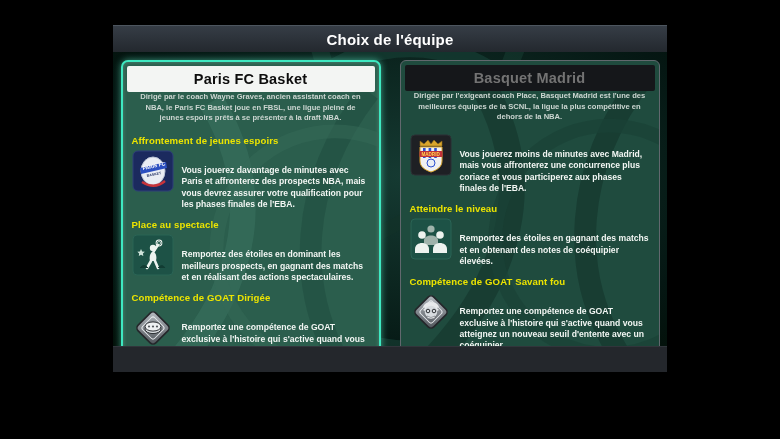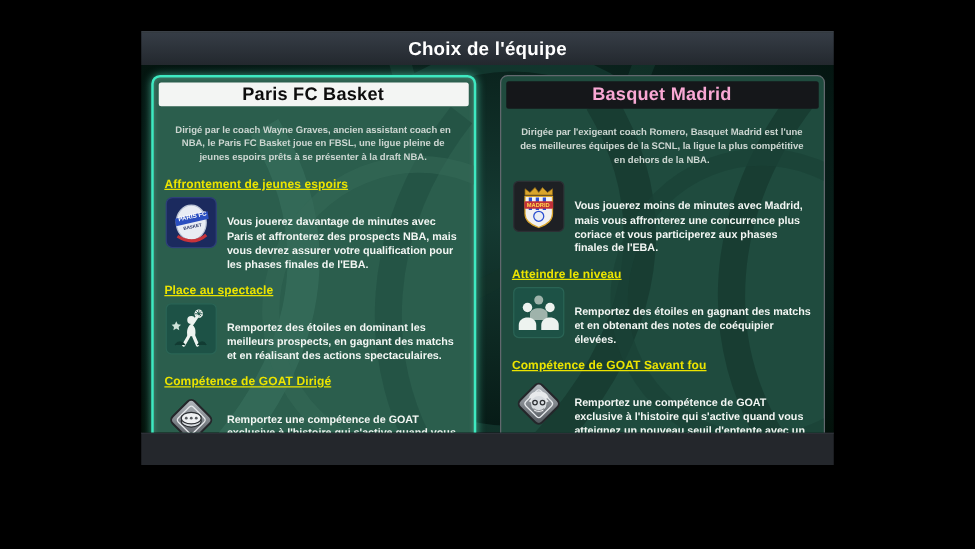--- a/index.html
+++ b/index.html
@@ -21,26 +21,26 @@
   .panel-left{height:322px;background:#2b5e4d;border:2px solid #3ee9c1;
               box-shadow:0 0 7px rgba(96,255,214,.55), inset 0 0 4px rgba(180,255,235,.25);}
   .panel-right{height:303px;background:#1f4b3e;border:1px solid #62686e;border-radius:6px;}
   .panel-swoosh{position:absolute;left:0;top:0;width:100%;height:100%;pointer-events:none;}
   .phead{position:relative;margin:4px 4px 0 4px;height:26px;border-radius:2px;
          display:flex;align-items:center;justify-content:center;}
   .phead-light{background:#f3f5f3;}
   .phead-dark{background:#15171a;}
   .phead span{font-size:14.5px;font-weight:bold;letter-spacing:.2px;}
   .phead-light span{color:#0d0d0d;}
-  .phead-dark span{color:#f9a8d4;}
-  .pdesc{position:relative;padding:14px 12px 2px 12px;text-align:center;
+  .phead-dark span{color:#737373;}
+  .pdesc{position:relative;padding:0 12px 2px 12px;text-align:center;
          color:#ccd6d1;font-size:7.6px;line-height:1.4;font-weight:bold;}
   .sections{position:relative;padding:0 9px;flex:1 1 auto;}
   .section{margin-top:9px;}
-  .stitle{color:#ece400;font-size:9.6px;font-weight:bold;margin-bottom:4px;letter-spacing:.1px;text-decoration:underline;}
+  .stitle{color:#ece400;font-size:9.6px;font-weight:bold;margin-bottom:4px;letter-spacing:.1px;}
   .srow{display:flex;gap:8px;align-items:flex-start;}
   .sicon{flex:0 0 42px;width:42px;height:42px;}
   .stext{color:#f2f6f3;font-size:8.6px;line-height:1.32;font-weight:bold;margin-top:15px;}
   
   .action{position:relative;margin-top:auto;height:22px;background:#3fe9c3;
           border-radius:0 0 4px 4px;display:flex;align-items:center;justify-content:center;gap:5px;}
   .abtn{width:13px;height:13px;border-radius:50%;background:#0b0d0b;display:flex;align-items:center;justify-content:center;}
   .abtn span{color:#d8e100;font-size:8px;font-weight:bold;line-height:1;}
   .action .alabel{color:#06231b;font-size:10.5px;font-weight:normal;}
   
@@ -109,21 +109,21 @@
                   <path d="M22 17 L26 11" stroke="#edf3ef" stroke-width="2.4" stroke-linecap="round"></path>
                   <path d="M19 27 L15 34 M23 27 L26 34" stroke="#edf3ef" stroke-width="2.6" stroke-linecap="round"></path>
                   <path d="M9 15 l1.2 2.4 2.6.3-1.9 1.8.5 2.6-2.4-1.3-2.3 1.3.5-2.6-1.9-1.8 2.6-.3z" fill="#cfe4da"></path>
                   <path d="M8 34 q4 -5 8 0 M26 34 q4 -5 7 0" fill="#123c33" stroke="#123c33"></path>
                 </svg>
                 <div class="stext">Remportez des étoiles en dominant les meilleurs prospects, en gagnant des matchs et en réalisant des actions spectaculaires.</div>
               </div>
             </div>
 
             <div class="section">
-              <div class="stitle">Compétence de GOAT Dirigé</div>
+              <div class="stitle">Compétence de GOAT Dirigée</div>
               <div class="srow">
                 <svg class="sicon" viewBox="0 0 42 42">
                   <defs>
                     <linearGradient id="g1" x1="0" y1="0" x2="1" y2="1">
                       <stop offset="0" stop-color="#b9bec4"></stop>
                         <stop offset="1" stop-color="#4c5157"></stop>
                     </linearGradient>
                   </defs>
                   <rect x="8.5" y="8.5" width="25" height="25" rx="4" transform="rotate(45 21 21)" fill="url(#g1)" stroke="#24262a" stroke-width="1.6"></rect>
                   <rect x="12.5" y="12.5" width="17" height="17" rx="2.5" transform="rotate(45 21 21)" fill="none" stroke="#e6e9ec" stroke-width="1"></rect>
@@ -150,21 +150,21 @@
           <svg class="panel-swoosh" viewBox="0 0 260 303">
             <path d="M30 303 C 110 220 140 120 80 20" fill="none" stroke="#17392f" stroke-width="26" opacity="0.8"></path>
             <path d="M225 303 C 165 215 175 105 245 15" fill="none" stroke="#17392f" stroke-width="22" opacity="0.8"></path>
             <circle cx="210" cy="180" r="115" fill="none" stroke="#1a4136" stroke-width="14" opacity="0.7"></circle>
           </svg>
 
           <div class="phead phead-dark">
             <span>Basquet Madrid</span>
           </div>
 
-          <div class="pdesc">Dirigée par l'exigeant coach Romero, Basquet Madrid est l'une des meilleures équipes de la SCNL, la ligue la plus compétitive en dehors de la NBA.</div>
+          <div class="pdesc">Dirigée par l'exigeant coach Place, Basquet Madrid est l'une des meilleures équipes de la SCNL, la ligue la plus compétitive en dehors de la NBA.</div>
 
           <div class="sections">
 
             <div class="section">
               <div class="srow">
                 <svg class="sicon" viewBox="0 0 42 42">
                   <rect x="1" y="1" width="40" height="40" rx="4" fill="#1e2024" stroke="#2c2f34"></rect>
                   <path d="M10 12 L10 7 L14 10 L18 6 L21 10 L24 6 L28 10 L32 7 L32 12 Z" fill="#d9a52c" stroke="#8c671a" stroke-width=".6"></path>
                   <path d="M10 13 L32 13 L32 27 C 32 33 27 36 21 38 C 15 36 10 33 10 27 Z" fill="#f1f1f1" stroke="#d9a52c"></path>
                   <rect x="13" y="14" width="2.6" height="10" fill="#2b4fd0"></rect>

